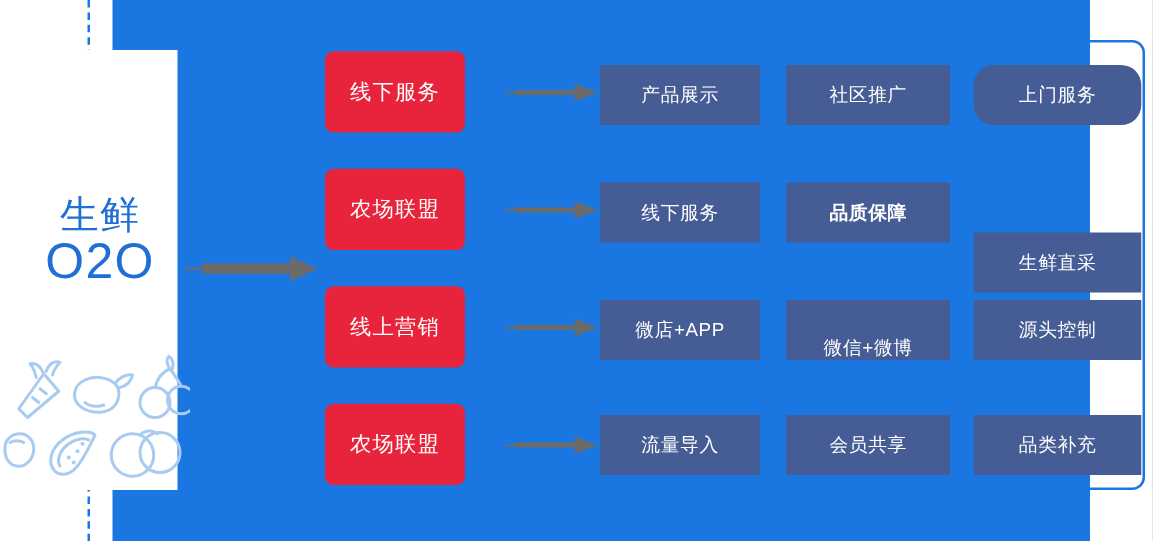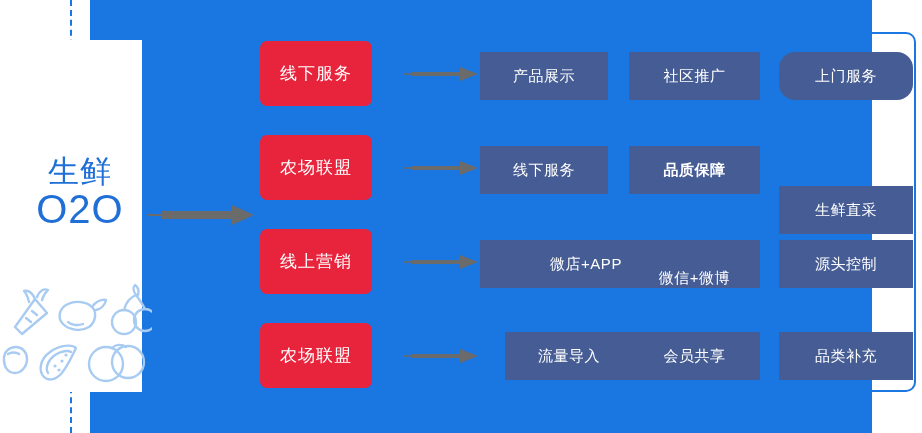--- a/index.html
+++ b/index.html
@@ -280,41 +280,41 @@
   <div class="red-card" style="left:260px; top:229px;">
     <span>线上营销</span>
   </div>
   <div class="row-arrow" style="left:404px; top:254px;">
     <svg width="76" height="16" viewBox="0 0 76 16">
       <path d="M0 8 L8 8" stroke="#6b6b6b" stroke-width="1.6"></path>
       <path d="M8 6 L58 6 L58 10 L8 10 Z" fill="#6b6b6b"></path>
       <path d="M56 1 L74 8 L56 15 Z" fill="#6b6b6b"></path>
     </svg>
   </div>
-  <div class="slate-box" style="left:480px; top:240px; width:128px;padding-left:42px;">
+  <div class="slate-box" style="left:480px; top:240px; width:128px;">
     <span>微店+APP</span>
   </div>
   <div class="slate-box" style="left:629px; top:240px; width:131px;align-items:flex-end;">
     <span>微信+微博</span>
   </div>
   <div class="slate-box" style="left:779px; top:240px; width:134px;">
     <span>源头控制</span>
   </div>
 
   <div class="red-card" style="left:260px; top:323px;">
     <span>农场联盟</span>
   </div>
   <div class="row-arrow" style="left:404px; top:348px;">
     <svg width="76" height="16" viewBox="0 0 76 16">
       <path d="M0 8 L8 8" stroke="#6b6b6b" stroke-width="1.6"></path>
       <path d="M8 6 L58 6 L58 10 L8 10 Z" fill="#6b6b6b"></path>
       <path d="M56 1 L74 8 L56 15 Z" fill="#6b6b6b"></path>
     </svg>
   </div>
-  <div class="slate-box" style="left:480px; top:332px; width:128px;margin-left:25px;">
+  <div class="slate-box" style="left:480px; top:332px; width:128px;">
     <span>流量导入</span>
   </div>
   <div class="slate-box" style="left:629px; top:332px; width:131px;">
     <span>会员共享</span>
   </div>
   <div class="slate-box" style="left:779px; top:332px; width:134px;">
     <span>品类补充</span>
   </div>
 
 </div>

